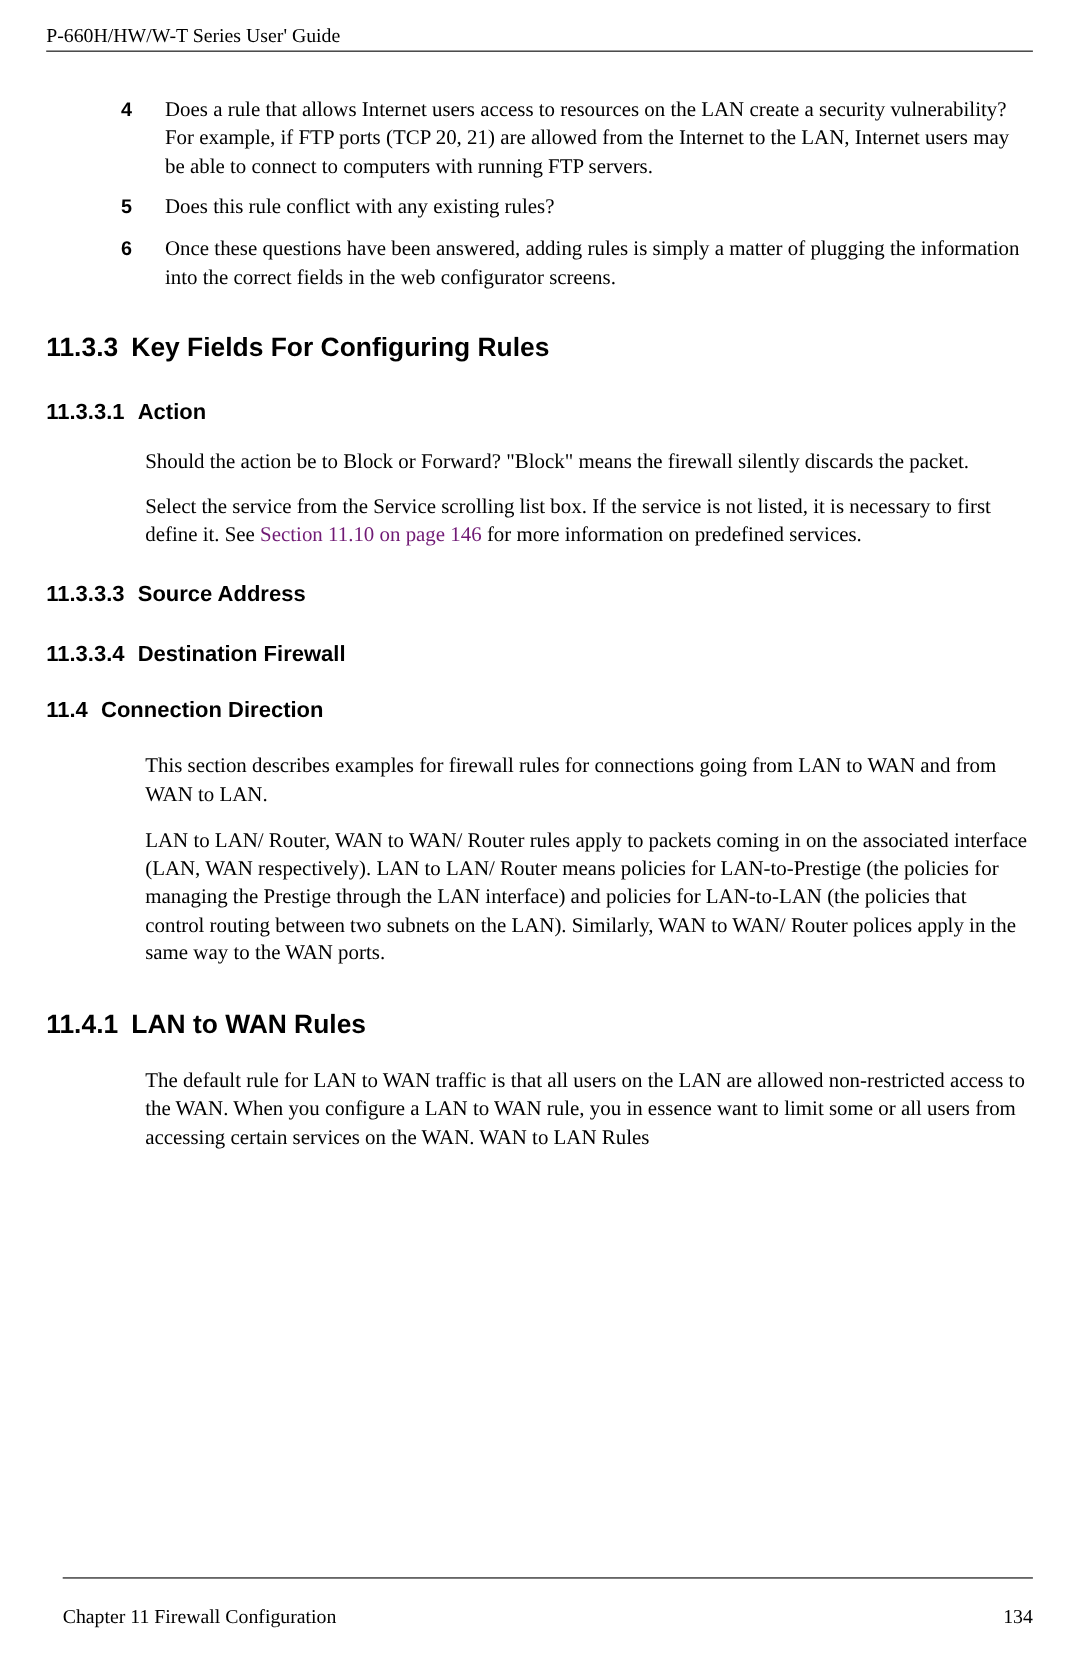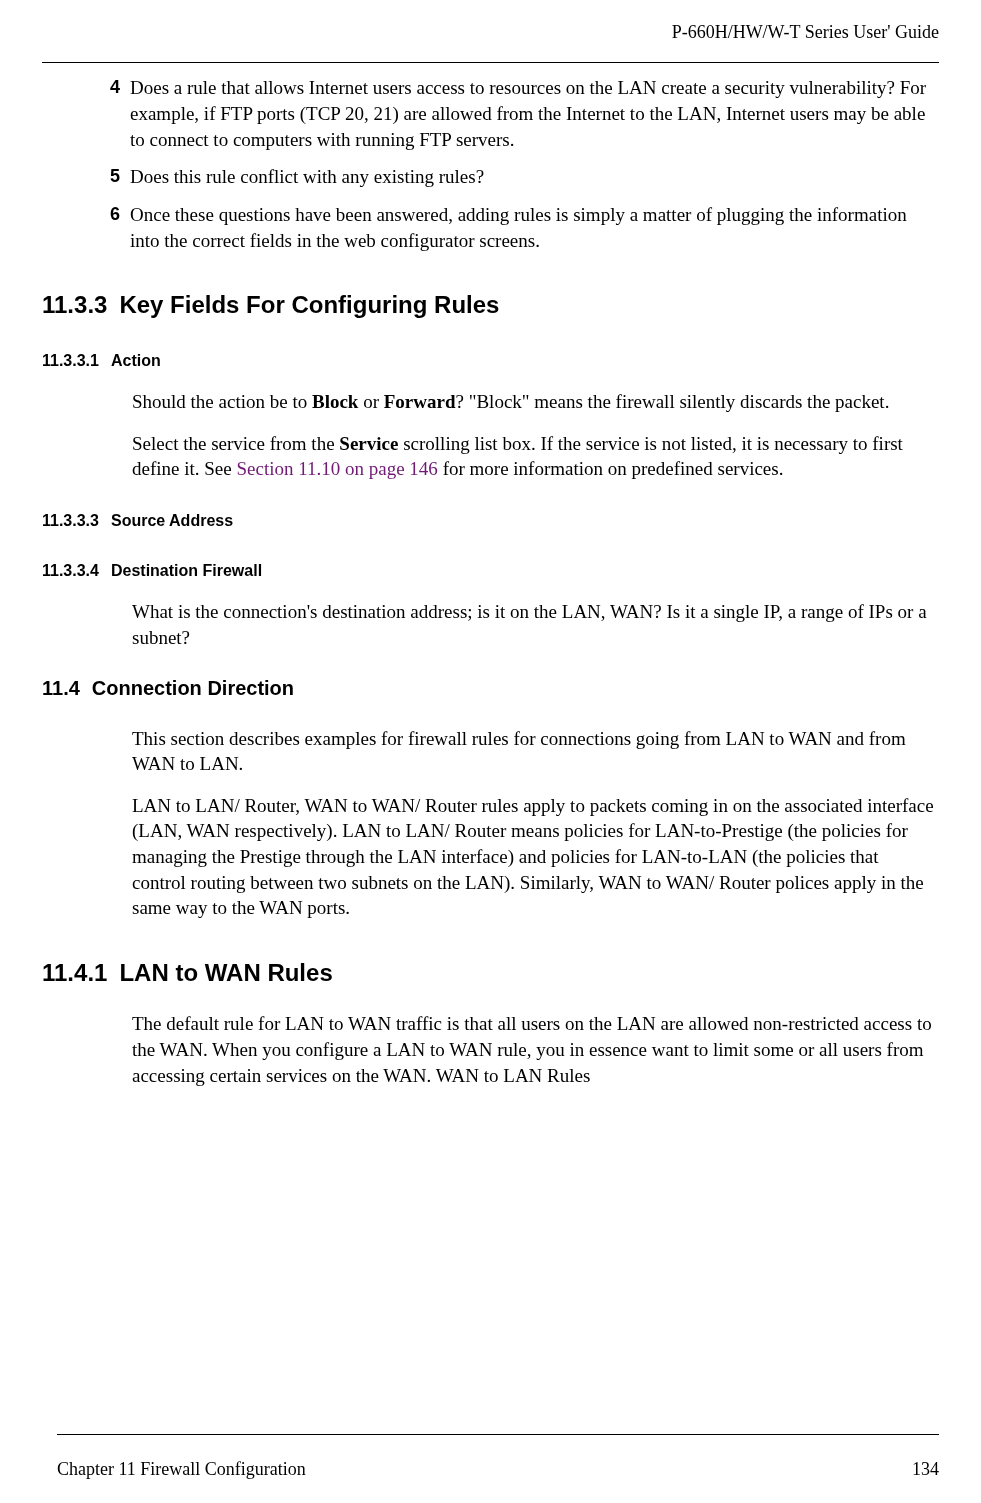--- a/index.html
+++ b/index.html
@@ -13,75 +13,75 @@
       line-height: 1.35;
       color: #000;
       background: #fff;
       width: 981px;
       min-height: 1503px;
       position: relative;
       padding: 20px 42px 26px 42px;
     }
     .header {
       border-bottom: 1.5px solid #000;
-      padding-bottom: 18px;
-      margin-bottom: 12px;
-      text-align: right;
+      padding-bottom: 2px;
+      margin-bottom: 40px;
       font-size: 18px;
     }
     .content {
       padding-left: 0;
     }
     .numbered-item {
       display: flex;
       margin-bottom: 12px;
       padding-left: 68px;
     }
     .item-number {
       font-weight: bold;
       width: 20px;
       flex-shrink: 0;
       font-family: Arial, Helvetica, sans-serif;
       font-size: 18px;
     }
     .item-text {
       flex: 1;
       padding-right: 4px;
+      margin-left: 20px;
     }
     .h2-section {
       font-family: Arial, Helvetica, sans-serif;
       font-weight: bold;
       font-size: 24px;
       margin-top: 36px;
       margin-bottom: 22px;
     }
     .h3-section {
       font-family: Arial, Helvetica, sans-serif;
       font-weight: bold;
-      font-size: 16px;
+      font-size: 20px;
       margin-top: 28px;
       margin-bottom: 18px;
     }
     .h1-section {
       font-family: Arial, Helvetica, sans-serif;
       font-weight: bold;
       font-size: 20px;
       margin-top: 24px;
       margin-bottom: 24px;
     }
     .body-para {
       padding-left: 90px;
       padding-right: 4px;
       margin-bottom: 16px;
     }
     .body-para.last {
       margin-bottom: 22px;
     }
     .bold {
-      font-weight: bold;
+      font-weight: normal;
     }
     .link {
       color: #701a75;
     }
     .footer {
       position: absolute;
       bottom: 22px;
       left: 57px;
       right: 42px;
       border-top: 1.5px solid #000;
@@ -137,21 +137,20 @@
 
   <div class="h3-section">
     <span class="section-num">11.3.3.3</span><span>Source Address</span>
   </div>
 
 
   <div class="h3-section">
     <span class="section-num">11.3.3.4</span><span>Destination Firewall</span>
   </div>
 
-  <div class="body-para last">What is the connection's destination address; is it on the LAN, WAN? Is it a single IP, a range of IPs or a subnet?</div>
 
   <div class="h1-section">
     <span class="section-num">11.4</span><span>Connection Direction</span>
   </div>
 
   <div class="body-para">This section describes examples for firewall rules for connections going from LAN to WAN and from WAN to LAN.</div>
 
   <div class="body-para">LAN to LAN/ Router, WAN to WAN/ Router rules apply to packets coming in on the associated interface (LAN, WAN respectively). LAN to LAN/ Router means policies for LAN-to-Prestige (the policies for managing the Prestige through the LAN interface) and policies for LAN-to-LAN (the policies that control routing between two subnets on the LAN). Similarly, WAN to WAN/ Router polices apply in the same way to the WAN ports.</div>
 
   <div class="h2-section">

